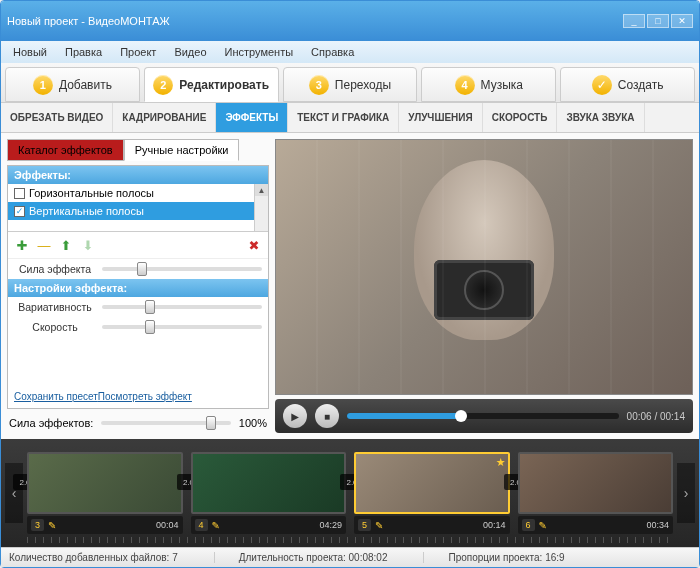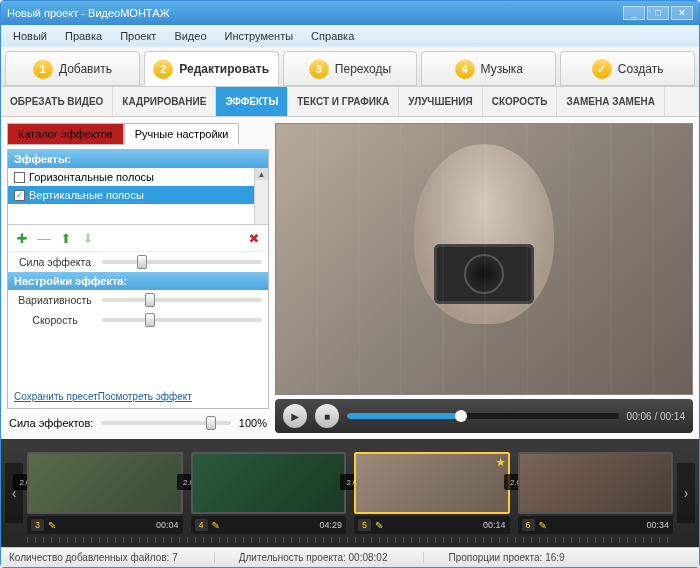--- a/index.html
+++ b/index.html
@@ -1,39 +1,39 @@
 <!DOCTYPE html>
 <html><head>
 <meta charset="utf-8">
 <style>
 * { margin: 0; padding: 0; box-sizing: border-box; font-family: "Segoe UI", Tahoma, sans-serif; }
 body { background: #f0f0f0; width: 700px; height: 568px; overflow: hidden; }
 .window { width: 700px; height: 568px; background: #fff; border: 1px solid #3a8dd6; border-radius: 4px; display: flex; flex-direction: column; }
-.titlebar { height: 24px; background: linear-gradient(#5ab0e8, #3a8dd6); color: #fff; display: flex; align-items: center; padding: 0 6px; font-size: 11px; border-radius: 3px 3px 0 0; gap: 12px; }
+.titlebar { height: 40px; background: linear-gradient(#5ab0e8, #3a8dd6); color: #fff; display: flex; align-items: center; padding: 0 6px; font-size: 11px; border-radius: 3px 3px 0 0; gap: 12px; }
 .titlebar .title { flex: 1; }
 .titlebar .win-btns { display: flex; gap: 2px; }
 .win-btn { width: 22px; height: 14px; background: rgba(255,255,255,0.25); border: 1px solid rgba(255,255,255,0.5); font-size: 9px; display: flex; align-items: center; justify-content: center; cursor: pointer; }
 .menubar { height: 22px; background: linear-gradient(#eaf4fc, #d4e8f7); display: flex; align-items: center; padding: 0 4px; font-size: 11px; color: #333; gap: 2px; }
 .menu-item { padding: 2px 8px; cursor: pointer; }
 .steps { height: 40px; background: linear-gradient(#f7f7f7, #e6e6e6); border-bottom: 1px solid #ccc; display: flex; align-items: stretch; padding: 0 4px; gap: 4px; }
 .step { flex: 1; display: flex; align-items: center; justify-content: center; gap: 6px; font-size: 12px; color: #333; border: 1px solid #ccc; border-radius: 4px 4px 0 0; background: linear-gradient(#fdfdfd, #ececec); margin-top: 4px; cursor: pointer; }
 .step.active { background: #fff; border-bottom-color: #fff; font-weight: bold; }
 .step-num { width: 20px; height: 20px; border-radius: 50%; background: linear-gradient(#ffd96b, #f2b200); color: #fff; font-weight: bold; font-size: 11px; display: flex; align-items: center; justify-content: center; box-shadow: inset 0 1px 0 rgba(255,255,255,0.5); }
 .step-check { width: 20px; height: 20px; border-radius: 50%; background: linear-gradient(#ffd96b,#f2b200); display:flex;align-items:center;justify-content:center;color:#fff;font-size:12px;}
 .subtabs { height: 30px; background: #f2f2f2; border-bottom: 1px solid #ccc; display: flex; align-items: stretch; font-size: 10px; font-weight: bold; color: #444; }
 .subtab { padding: 0 9px; display: flex; align-items: center; cursor: pointer; border-right: 1px solid #ddd; }
 .subtab.active { background: #2f9de0; color: #fff; }
 .content { flex: 1; display: flex; padding: 6px; gap: 6px; background: #fafafa; overflow: hidden; }
 .left-panel { width: 262px; display: flex; flex-direction: column; gap: 4px; }
 .inner-tabs { display: flex; font-size: 11px; }
 .inner-tab { padding: 4px 10px; border: 1px solid #bbb; background: #b91c1c; cursor: pointer; }
 .inner-tab.active { background: #fff; border-bottom-color: #fff; }
 .panel-box { border: 1px solid #bbb; background: #fff; flex: 1; display: flex; flex-direction: column; font-size: 11px; }
 .section-hdr { background: linear-gradient(#7cc4f0,#4da7e0); color: #fff; padding: 3px 6px; font-size: 11px; font-weight: bold; }
-.fx-list { height: 57px; overflow: hidden; border-bottom: 1px solid #ccc; position: relative; }
+.fx-list { height: 48px; overflow: hidden; border-bottom: 1px solid #ccc; position: relative; }
 .fx-item { padding: 3px 6px; display: flex; align-items: center; gap: 4px; cursor: pointer; }
 .fx-item.selected { background: #2f9de0; color: #fff; }
 .chk { width: 11px; height: 11px; border: 1px solid #666; background: #fff; display: inline-flex; align-items: center; justify-content: center; font-size: 9px; color: #2f9de0; }
 .scroll-track { position: absolute; right: 0; top: 0; bottom: 0; width: 14px; background: #eee; border-left: 1px solid #ccc; }
 .scroll-arrow { height: 12px; background: #ddd; display: flex; align-items: center; justify-content: center; font-size: 8px; color: #555; }
 .icon-row { display: flex; gap: 6px; padding: 5px 6px; border-bottom: 1px solid #eee; align-items: center; }
 .icon-btn { width: 16px; height: 16px; display: flex; align-items: center; justify-content: center; font-size: 13px; cursor: pointer; }
 .icon-btn.spacer { flex: 1; cursor: default; }
 .param-row { display: flex; align-items: center; padding: 4px 6px; gap: 6px; }
 .param-row label { width: 82px; font-size: 10.5px; color: #333; text-align: center; }
@@ -123,21 +123,21 @@
       </div>
   </div>
 
   <div class="subtabs">
     <div class="subtab">ОБРЕЗАТЬ ВИДЕО</div>
     <div class="subtab">КАДРИРОВАНИЕ</div>
     <div class="subtab active">ЭФФЕКТЫ</div>
     <div class="subtab">ТЕКСТ И ГРАФИКА</div>
     <div class="subtab">УЛУЧШЕНИЯ</div>
     <div class="subtab">СКОРОСТЬ</div>
-    <div class="subtab">ЗАМЕНА ЗАМЕНА</div>
+    <div class="subtab">ЗВУКА ЗВУКА</div>
   </div>
 
   <div class="content">
 
     <div class="left-panel">
       <div class="inner-tabs">
         <div class="inner-tab">Каталог эффектов</div>
         <div class="inner-tab active">Ручные настройки</div>
       </div>
       <div class="panel-box">

